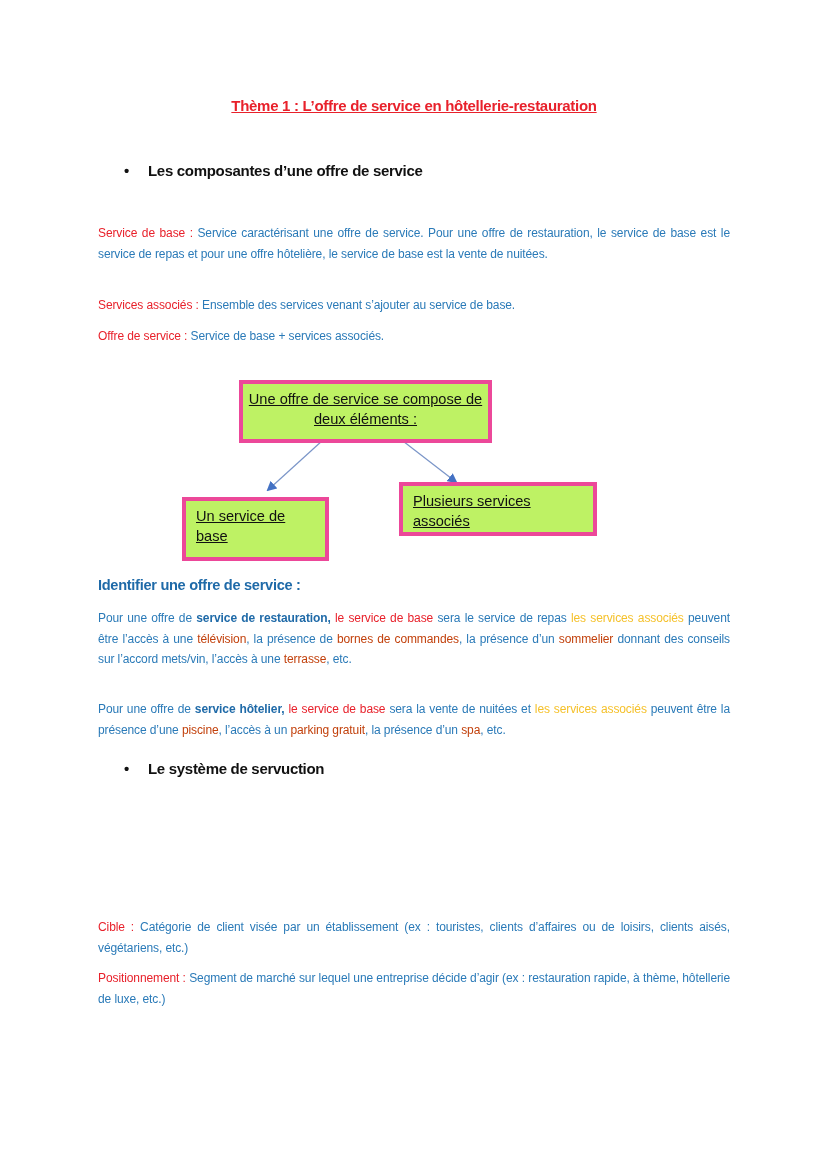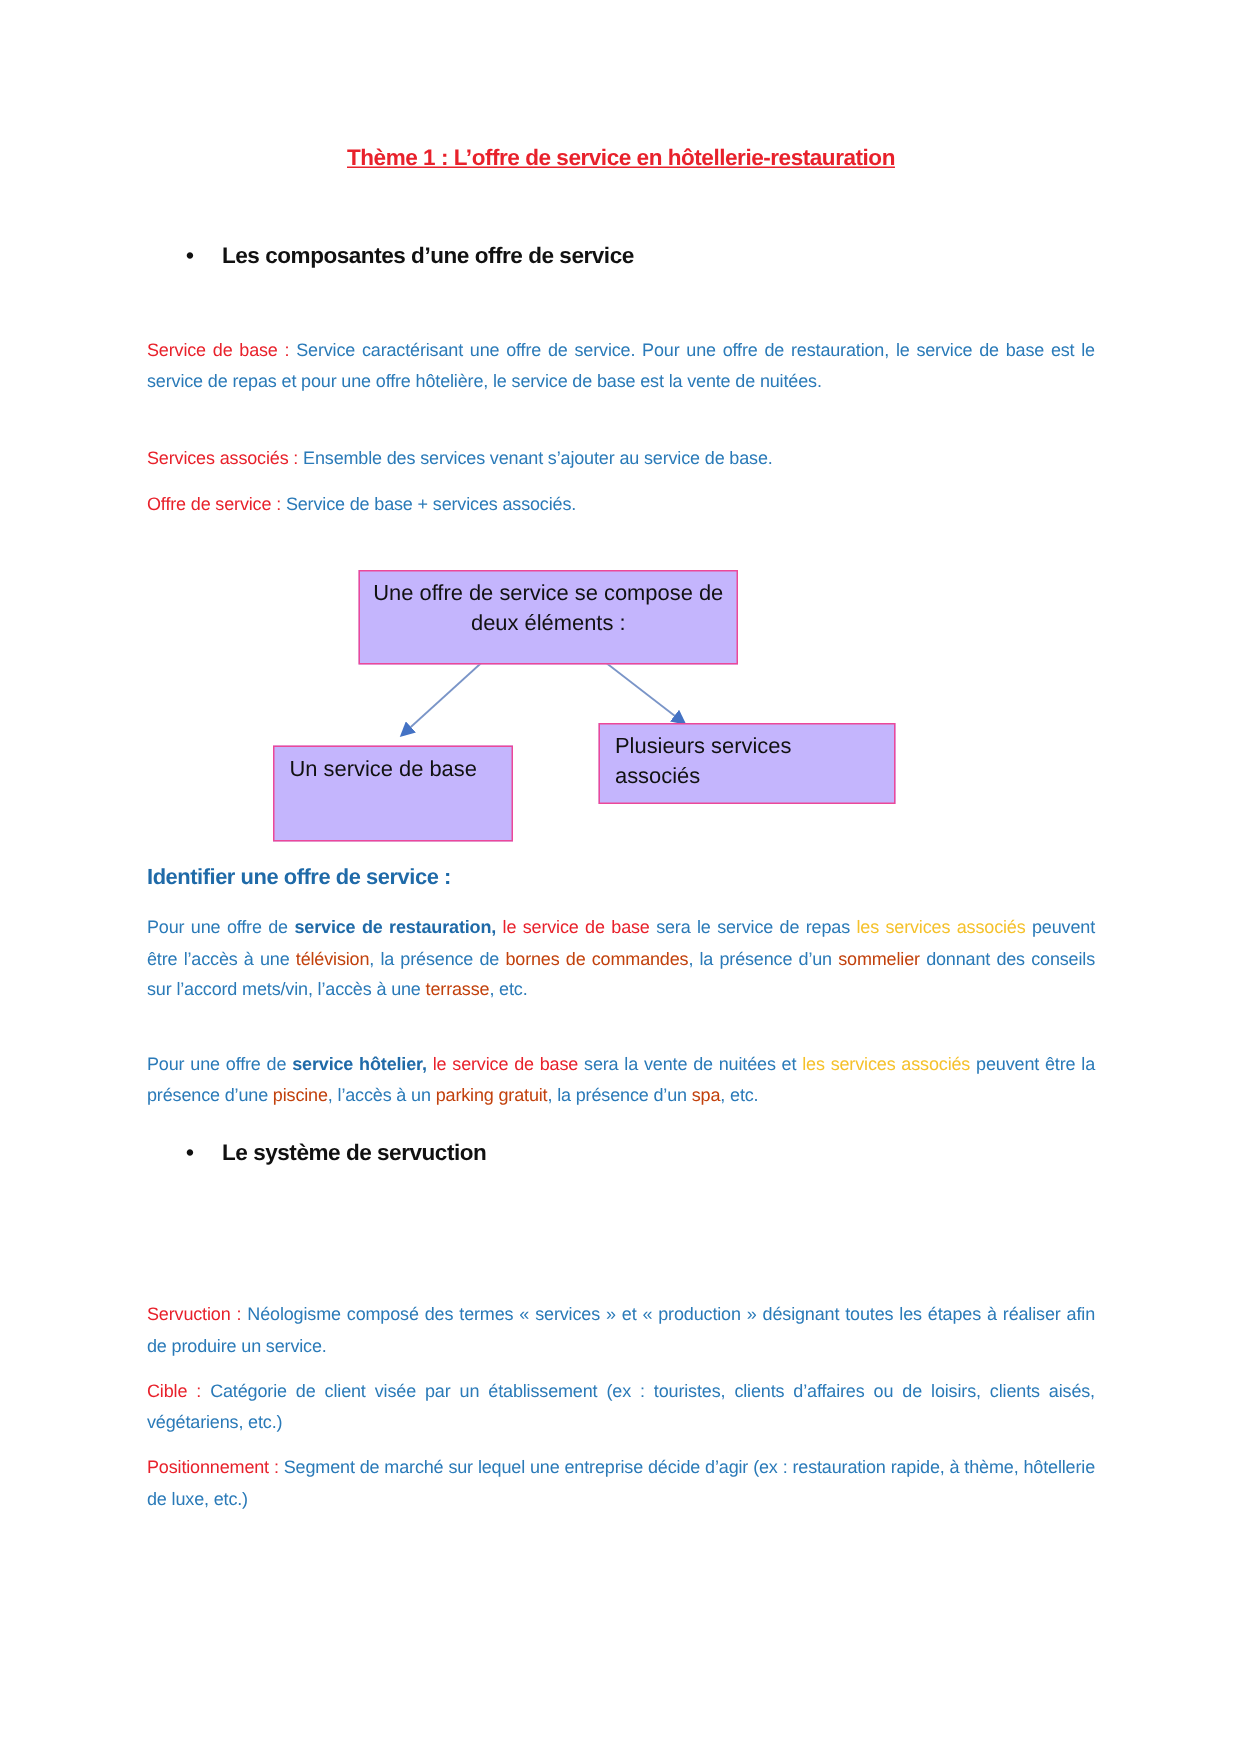--- a/index.html
+++ b/index.html
@@ -24,25 +24,25 @@
     }
     .red { color: #e8212b; }
     .yellow { color: #f5c12b; }
     .purple { color: #c2410c; }
     .bold-blue { color: #1f6aa8; font-weight: bold; }
     .subheading {
       position: absolute; left: 98px; top: 577px; font-size: 14.6px; font-weight: bold; color: #1f6aa8;
       letter-spacing: -0.3px;
     }
     .box {
-      position: absolute; border: 1px solid #ec4899; background: #c4b5fd; color: #111;
-      font-size: 14.6px; line-height: 20px; box-sizing: border-box;
+      position: absolute; border: 4px solid #ec4899; background: #bef264; color: #111;
+      font-size: 14.6px; line-height: 20px; box-sizing: border-box; text-decoration: underline;
     }
     .box-top { left: 239px; top: 380px; width: 253px; height: 63px; text-align: center; padding-top: 5px; }
-    .box-left { left: 182px; top: 497px; width: 160px; height: 64px; padding: 5px 10px; }
+    .box-left { left: 182px; top: 497px; width: 147px; height: 64px; padding: 5px 10px; }
     .box-right { left: 399px; top: 482px; width: 198px; height: 54px; padding: 5px 10px; }
     svg.arrows { position: absolute; left: 0; top: 0; }
   </style>
 </head>
 <body>
 
 <div class="page">
 
   <div class="title">Thème 1 : L’offre de service en hôtellerie-restauration</div>
 
@@ -83,23 +83,20 @@
   </div>
 
   <div class="para" style="top:699px;">
     <span>Pour une offre de </span><span class="bold-blue">service hôtelier,</span><span class="red"> le service de base</span><span> sera la vente de nuitées et </span><span class="yellow">les services associés</span><span> peuvent être la présence d’une </span><span class="purple">piscine</span><span>, l’accès à un </span><span class="purple">parking gratuit</span><span>, la présence d’un </span><span class="purple">spa</span><span>, etc.</span>
   </div>
 
   <div class="bullet-heading" style="top:760px;">
     <span class="dot">•</span><span>Le système de servuction</span>
   </div>
 
-  <div class="para" style="top:866px;">
-    <span class="red">Servuction :</span><span> Néologisme composé des termes « services » et « production » désignant toutes les étapes à réaliser afin de produire un service.</span>
-  </div>
 
   <div class="para" style="top:917px;">
     <span class="red">Cible :</span><span> Catégorie de client visée par un établissement (ex : touristes, clients d’affaires ou de loisirs, clients aisés, végétariens, etc.)</span>
   </div>
 
   <div class="para" style="top:968px;">
     <span class="red">Positionnement :</span><span> Segment de marché sur lequel une entreprise décide d’agir (ex : restauration rapide, à thème, hôtellerie de luxe, etc.)</span>
   </div>
 
 

